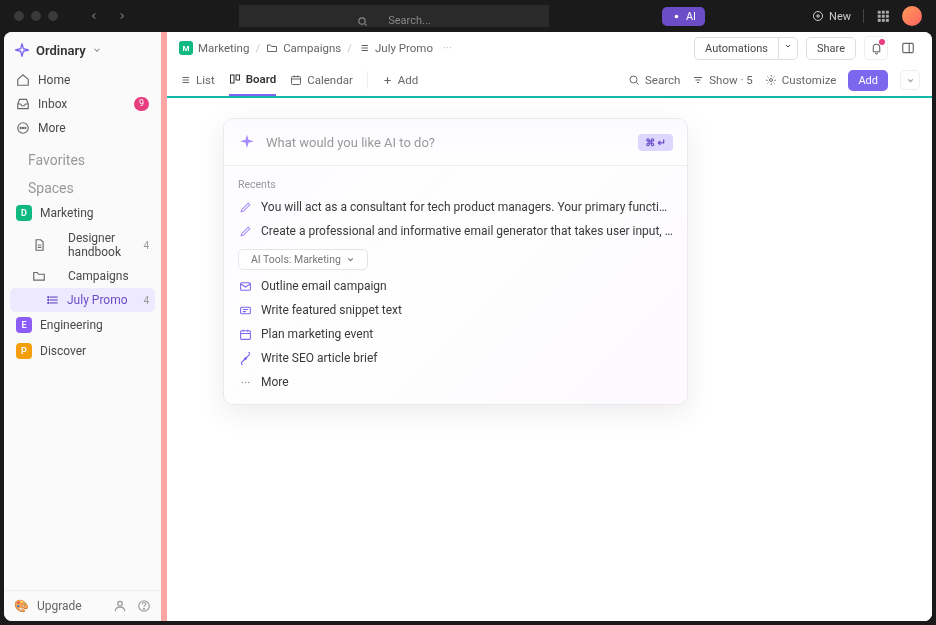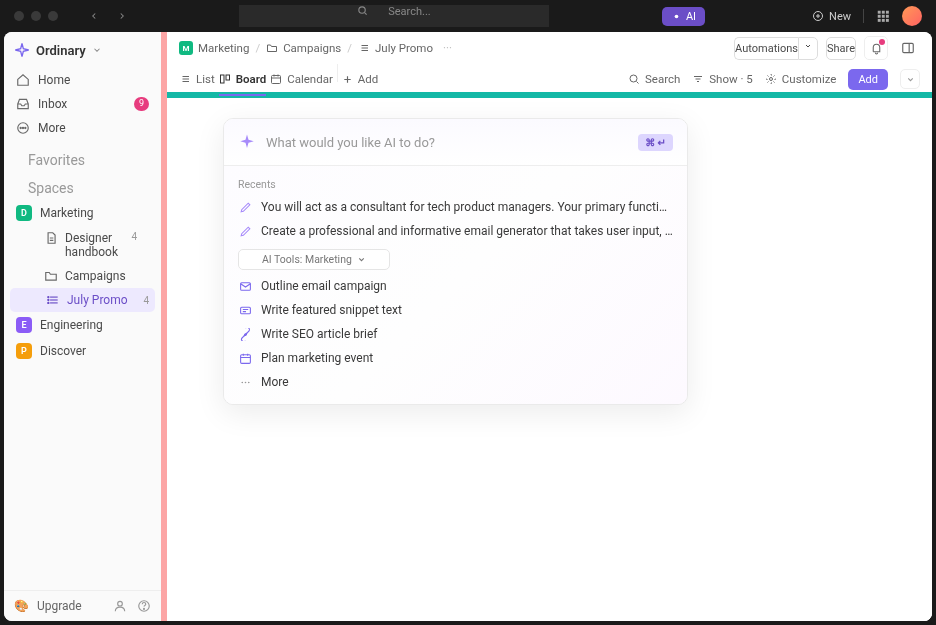--- a/index.html
+++ b/index.html
@@ -5,21 +5,21 @@
     * { margin: 0; padding: 0; box-sizing: border-box; font-family: -apple-system, BlinkMacSystemFont, "Segoe UI", Roboto, sans-serif; }
     body { background: #1a1a1a; width: 936px; height: 625px; overflow: hidden; }
     .app { width: 936px; height: 625px; background: #1a1a1a; border-radius: 10px; position: relative; }
     
     
     .titlebar { height: 32px; background: #1a1a1a; display: flex; align-items: center; padding: 0 14px; gap: 8px; }
     .traffic { display: flex; gap: 7px; }
     .dot { width: 10px; height: 10px; border-radius: 50%; background: #3a3a3a; }
     .nav-arrows { display: flex; gap: 8px; margin-left: 18px; }
     .arrow-btn { width: 20px; height: 20px; display: flex; align-items: center; justify-content: center; color: #888; cursor: pointer; }
-    .search-bar { flex: 1; max-width: 310px; margin: 0 auto; background: #2a2a2a; border-radius: 0; height: 22px; display: flex; align-items: flex-start; justify-content: center; gap: 20px; color: #888; font-size: 11px; }
+    .search-bar { flex: 1; max-width: 310px; margin: 0 auto; background: #2a2a2a; border-radius: 0; height: 22px; display: flex; align-items: flex-end; justify-content: center; gap: 20px; color: #888; font-size: 11px; }
     .ai-btn { background: #6b4ec7; color: #fff; padding: 3px 9px; border-radius: 5px; font-size: 11px; display: flex; align-items: center; gap: 4px; margin-left:6px;}
     .titlebar-right { margin-left: auto; display: flex; align-items: center; gap: 12px; color: #ccc; font-size: 11px; }
     .new-btn { display: flex; align-items: center; gap: 5px; cursor: pointer; }
     .grid-icon { width: 14px; height: 14px; color:#aaa; }
     .avatar { width: 20px; height: 20px; border-radius: 50%; background: linear-gradient(135deg, #ff9a56, #ff6263); }
 
     
     .main-shell { position: absolute; top: 32px; left: 4px; right: 4px; bottom: 4px; background: #fff; border-radius: 8px; display: flex; overflow: hidden; }
 
     
@@ -28,63 +28,63 @@
     .ws-logo { width: 16px; height: 16px; color: #7b68ee; }
     .ws-name { font-size: 13px; font-weight: 600; color: #333; }
     .ws-chevron { color: #888; }
     .nav-section { padding: 4px 6px; }
     .nav-item { display: flex; gap: 8px; padding: 5px 6px; border-radius: 5px; font-size: 12px; color: #4a4a4a; cursor: pointer; }
     .nav-icon { width: 14px; height: 14px; color: #6a6a6a; flex-shrink: 0; }
     .badge { margin-left: auto; background: #e73c7e; color: #fff; font-size: 9px; border-radius: 8px; padding: 1px 5px; min-width: 14px; text-align: center; }
     .section-label { font-size: 14px; color: #999; padding: 8px 24px 4px; }
     .space-item { display: flex; align-items: center; gap: 8px; padding: 5px 6px; border-radius: 5px; font-size: 12px; color: #4a4a4a; cursor: pointer; margin: 0 6px; }
     .space-icon { width: 16px; height: 16px; border-radius: 4px; color: #fff; font-size: 9px; font-weight: 600; display: flex; align-items: center; justify-content: center; flex-shrink: 0; }
-    .sub-item { padding-left: 22px; display: flex; align-items: flex-start; gap: 7px; font-size: 12px; color: #4a4a4a; margin: 0 18px; padding-top: 5px; padding-bottom: 5px; padding-right: 6px; border-radius: 5px; cursor: pointer; }
+    .sub-item { padding-left: 22px; display: flex; align-items: center; gap: 22px; font-size: 12px; color: #4a4a4a; margin: 0 6px; padding-top: 5px; padding-bottom: 5px; padding-right: 6px; border-radius: 5px; cursor: pointer; }
     .sub2-item { padding-left: 36px; display: flex; align-items: center; gap: 7px; font-size: 12px; color: #4a4a4a; margin: 0 6px; padding-top: 5px; padding-bottom: 5px; padding-right: 6px; border-radius: 5px; cursor: pointer; }
     .count { margin-left: auto; font-size: 10px; color: #999; }
     .active-item { background: #ede9fe; color: #6b4ec7; }
     .active-item .nav-icon { color: #6b4ec7; }
     .sidebar-footer { margin-top: auto; border-top: 1px solid #eee; padding: 8px 10px; display: flex; align-items: center; gap: 8px; font-size: 12px; color: #666; }
     .footer-icons { margin-left: auto; display: flex; gap: 10px; color: #999; }
 
     
     .content { flex: 1; background: #fff; display: flex; flex-direction: column; }
     .breadcrumb-bar { height: 32px; border-bottom: 0; display: flex; align-items: center; padding: 0 12px; gap: 6px; font-size: 11.5px; color: #666; }
     .crumb { display: flex; align-items: center; gap: 5px; }
     .crumb-sep { color: #ccc; }
     .crumb-badge { width: 14px; height: 14px; border-radius: 3px; background: #10b981; color: #fff; font-size: 8px; font-weight: 700; display: flex; align-items: center; justify-content: center; }
     .bc-right { margin-left: auto; display: flex; align-items: center; gap: 8px; }
-    .bc-btn { border: 1px solid #ddd; border-radius: 5px; padding: 4px 0; font-size: 11px; color: #4a4a4a; background: #fff; cursor: pointer; }
+    .bc-btn { border: 1px solid #ddd; border-radius: 5px; padding: 4px 10px; font-size: 11px; color: #4a4a4a; background: #fff; cursor: pointer; }
     .bc-icon-btn { width: 24px; height: 24px; border: 1px solid #eee; border-radius: 5px; display: flex; align-items: center; justify-content: center; color: #666; cursor: pointer; position: relative; }
     .notif-dot { position: absolute; top: 2px; right: 2px; width: 6px; height: 6px; background: #e73c7e; border-radius: 50%; }
     .split-btn { display: flex; }
     .split-btn .bc-btn:first-child { border-radius: 5px 0 0 5px; border-right: 0; }
     .split-btn .bc-btn:last-child { border-radius: 0 5px 5px 0; padding: 4px 5px; }
 
-    .view-tabs { height: 34px; border-bottom: 6px solid #14b8a6; display: flex; align-items: flex-start; padding: 0 12px; gap: 4px; font-size: 11.5px; color: #666; }
+    .view-tabs { height: 34px; border-bottom: 2px solid #14b8a6; display: flex; align-items: center; padding: 0 12px; gap: 14px; font-size: 11.5px; color: #666; }
     .tab { display: flex; align-items: center; gap: 5px; cursor: pointer; padding: 8px 0; }
     .tab.active { color: #333; font-weight: 600; border-bottom: 2px solid #7b68ee; }
     .tab-sep { width: 1px; height: 18px; background: #eee; }
     .tab-right { margin-left: auto; display: flex; align-items: center; gap: 12px; }
     .add-btn { background: #7b68ee; color: #fff; border-radius: 5px; padding: 4px 10px; font-size: 11px; cursor: pointer; }
     .chev-btn { width: 20px; height: 20px; border: 1px solid #eee; border-radius: 5px; display: flex; align-items: center; justify-content: center; color: #999; }
 
     
     .canvas { flex: 1; position: relative; background: #fff; }
     .ai-panel { position: absolute; left: 56px; top: 20px; width: 465px; background: #fff; border: 1px solid #eaeaea; border-radius: 10px; box-shadow: 0 8px 30px rgba(0,0,0,0.08); overflow: hidden; }
     .ai-input { padding: 14px 14px; display: flex; align-items: center; gap: 10px; background: linear-gradient(180deg, #fbfaff 0%, #fff 100%); }
     .ai-star { color: #a78bfa; width: 18px; height: 18px; }
     .ai-placeholder { color: #999; font-size: 13px; flex: 1; }
     .ai-kbd { background: #ddd6fe; color: #6b4ec7; font-size: 10px; padding: 3px 7px; border-radius: 4px; font-weight:600; }
     .ai-body { padding: 4px 0 10px; border-top: 1px solid #eee; background: linear-gradient(135deg, #fdfcff 0%, #fefefe 50%, #fdf9ff 100%); }
     .ai-label { font-size: 10.5px; color: #999; padding: 8px 14px 4px; }
     .ai-row { display: flex; align-items: center; gap: 9px; padding: 5px 14px; font-size: 12px; color: #3a3a3a; cursor: pointer; }
     .ai-row-icon { width: 14px; height: 14px; flex-shrink: 0; display:flex; align-items:center; justify-content:center; }
     .ai-row-text { white-space: nowrap; overflow: hidden; text-overflow: ellipsis; }
-    .ai-chip { margin: 6px 14px 4px; border: 1px solid #e5e5e5; border-radius: 5px; padding: 3px 23px; font-size: 10.5px; color: #777; display: inline-flex; align-items: center; gap: 5px; background:#fff; }
+    .ai-chip { margin: 6px 14px 4px; border: 1px solid #e5e5e5; border-radius: 5px; padding: 3px 12px; font-size: 10.5px; color: #777; display: inline-flex; align-items: center; gap: 5px; background:#fff; }
     .i-pencil { color: #a78bfa; }
     .i-mail { color: #7b68ee; }
     .i-snip { color: #7b68ee; }
     .i-link { color: #7b68ee; }
     .i-cal { color: #7b68ee; }
     .i-dots { color: #999; }
     
     svg { display: block; }
   </style>
 </head>
@@ -408,39 +408,39 @@
               <span class="ai-row-icon i-snip">
                 <svg width="13" height="13" viewBox="0 0 24 24" fill="none" stroke="currentColor" stroke-width="2">
                     <rect x="3" y="6" width="18" height="12" rx="2"></rect>
                     <line x1="7" y1="10" x2="17" y2="10"></line>
                     <line x1="7" y1="14" x2="13" y2="14"></line>
                   </svg>
               </span>
               <span>Write featured snippet text</span>
             </div>
             <div class="ai-row">
-              <span class="ai-row-icon i-link">
-                <svg width="13" height="13" viewBox="0 0 24 24" fill="none" stroke="currentColor" stroke-width="2">
-                    <path d="M10 14 A4 4 0 0 0 14 10 L18 6 A4 4 0 0 0 12 0"></path>
-                    <path d="M14 10 A4 4 0 0 0 10 14 L6 18 A4 4 0 0 0 12 24" transform="translate(0 0)"></path>
-                    <path d="M9 15 L15 9"></path>
-                  </svg>
-              </span>
-              <span>Write SEO article brief</span>
-            </div>
-            <div class="ai-row">
               <span class="ai-row-icon i-cal">
                 <svg width="13" height="13" viewBox="0 0 24 24" fill="none" stroke="currentColor" stroke-width="2">
                     <rect x="3" y="5" width="18" height="16" rx="2"></rect>
                     <line x1="3" y1="10" x2="21" y2="10"></line>
                     <line x1="8" y1="3" x2="8" y2="7"></line>
                     <line x1="16" y1="3" x2="16" y2="7"></line>
                   </svg>
               </span>
               <span>Plan marketing event</span>
+            </div>
+            <div class="ai-row">
+              <span class="ai-row-icon i-link">
+                <svg width="13" height="13" viewBox="0 0 24 24" fill="none" stroke="currentColor" stroke-width="2">
+                    <path d="M10 14 A4 4 0 0 0 14 10 L18 6 A4 4 0 0 0 12 0"></path>
+                    <path d="M14 10 A4 4 0 0 0 10 14 L6 18 A4 4 0 0 0 12 24" transform="translate(0 0)"></path>
+                    <path d="M9 15 L15 9"></path>
+                  </svg>
+              </span>
+              <span>Write SEO article brief</span>
             </div>
             <div class="ai-row">
               <span class="ai-row-icon i-dots">
                 <svg width="13" height="13" viewBox="0 0 24 24" fill="currentColor">
                     <circle cx="6" cy="12" r="1.5"></circle>
                     <circle cx="12" cy="12" r="1.5"></circle>
                     <circle cx="18" cy="12" r="1.5"></circle>
                   </svg>
               </span>
               <span>More</span>

